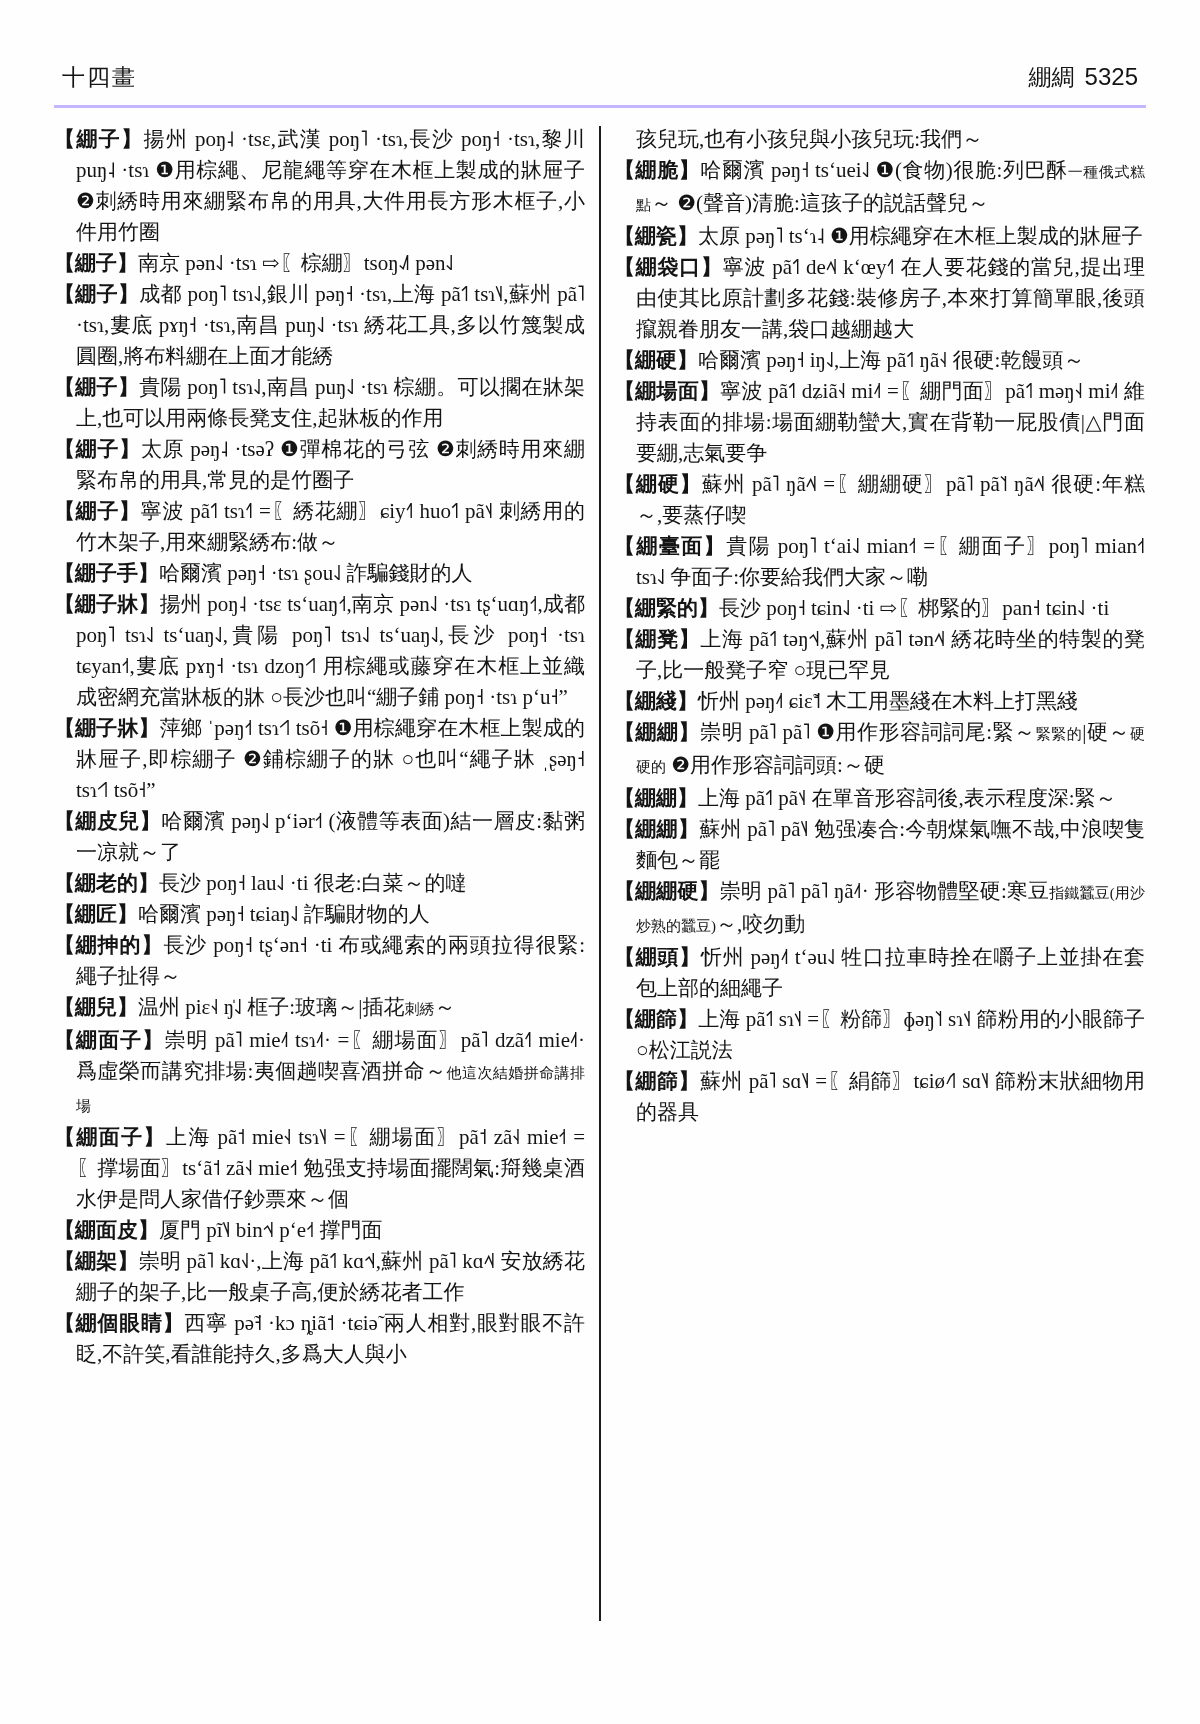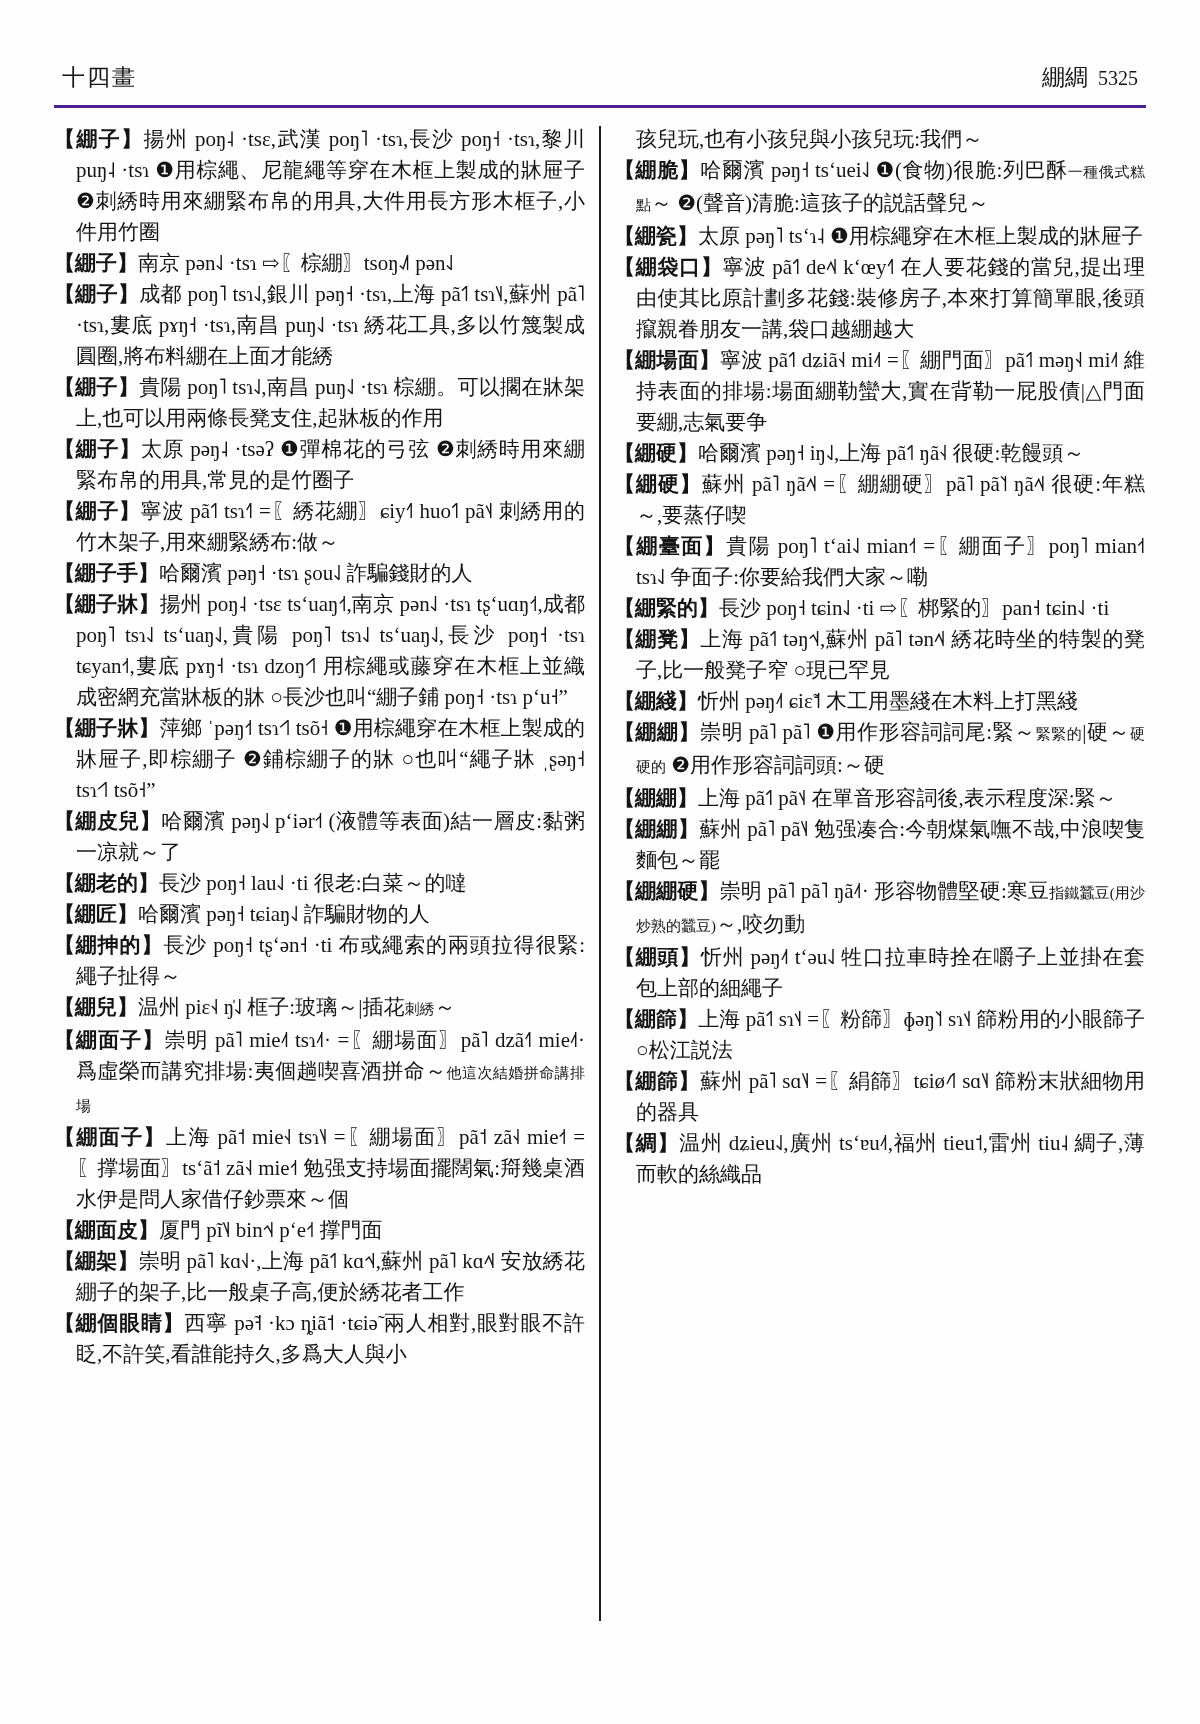--- a/index.html
+++ b/index.html
@@ -11,25 +11,25 @@
     color:#141414;
     font-family:"Liberation Serif","DejaVu Serif",serif;
     box-sizing:border-box;
     padding:56px 54px 0 54px;
     overflow:hidden;
   }
   .pagehead {
     display:flex; justify-content:space-between; align-items:baseline;
     font-size:23px;
     padding:6px 8px 12px 8px;
-    border-bottom:3px solid #4c1d95;
+    border-bottom:3px solid #c4b5fd;
   }
   .pagehead .left { letter-spacing:2px; }
   .pagehead .right { display:flex; gap:10px; align-items:baseline; }
-  .pagehead .pageno { font-size:20px; font-family:Liberation Serif, serif; }
+  .pagehead .pageno { font-size:24px; font-family:Liberation Sans, sans-serif; }
   .content { display:flex; margin-top:16px; }
   .col {
     width:531px;
     font-size:21px;
     line-height:31px;
     text-align:justify;
   }
   .divider {
     width:2px; background:#1c1c1c;
     margin:2px 13px 0 14px;
@@ -73,30 +73,29 @@
         <div class="entry"><span class="hw">【綳面皮】</span><span class="norm">厦門 pĩ˥˨ bin˧˦˨ pʻe˧˦ 撑門面</span></div>
         <div class="entry"><span class="hw">【綳架】</span><span class="norm">崇明 pã˥ kɑ˧˩·,上海 pã˦˥ kɑ˧˦˨,蘇州 pã˥ kɑ˨˦˨ 安放綉花綳子的架子,比一般桌子高,便於綉花者工作</span></div>
         <div class="entry"><span class="hw">【綳個眼睛】</span><span class="norm">西寧 pə̃˧ ·kɔ ȵiã˦ ·tɕiə̃ 兩人相對,眼對眼不許眨,不許笑,看誰能持久,多爲大人與小</span></div>
       </div>
     <div class="divider"></div>
     <div class="col" id="col-right">
         <div class="entry cont"><span class="norm">孩兒玩,也有小孩兒與小孩兒玩:我們～</span></div>
         <div class="entry"><span class="hw">【綳脆】</span><span class="norm">哈爾濱 pəŋ˧ tsʻuei˨˩ ❶(食物)很脆:列巴酥</span><span class="small">一種俄式糕點</span><span class="norm">～ ❷(聲音)清脆:這孩子的説話聲兒～</span></div>
         <div class="entry"><span class="hw">【綳瓷】</span><span class="norm">太原 pəŋ˥ tsʻɿ˨ ❶用棕繩穿在木框上製成的牀屉子</span></div>
         <div class="entry"><span class="hw">【綳袋口】</span><span class="norm">寧波 pã˦˥ de˨˦˨ kʻœy˧˥ 在人要花錢的當兒,提出理由使其比原計劃多花錢:裝修房子,本來打算簡單眼,後頭攛親眷朋友一講,袋口越綳越大</span></div>
+        <div class="entry"><span class="hw">【綳硬】</span><span class="norm">哈爾濱 pəŋ˧ iŋ˨˩,上海 pã˦˥ ŋã˧˨ 很硬:乾饅頭～</span></div>
         <div class="entry"><span class="hw">【綳場面】</span><span class="norm">寧波 pã˦˥ dʑiã˧˨ mi˨˦ =〖綳門面〗pã˦˥ məŋ˧˨ mi˨˦ 維持表面的排場:場面綳勒蠻大,實在背勒一屁股債|△門面要綳,志氣要争</span></div>
-        <div class="entry"><span class="hw">【綳硬】</span><span class="norm">哈爾濱 pəŋ˧ iŋ˨˩,上海 pã˦˥ ŋã˧˨ 很硬:乾饅頭～</span></div>
         <div class="entry"><span class="hw">【綳硬】</span><span class="norm">蘇州 pã˥ ŋã˨˦˨ =〖綳綳硬〗pã˥ pã˥˦ ŋã˨˦˨ 很硬:年糕～,要蒸仔喫</span></div>
         <div class="entry"><span class="hw">【綳臺面】</span><span class="norm">貴陽 poŋ˥ tʻai˨˩ mian˧˦ =〖綳面子〗poŋ˥ mian˧˦ tsɿ˨˩ 争面子:你要給我們大家～嘞</span></div>
         <div class="entry"><span class="hw">【綳緊的】</span><span class="norm">長沙 poŋ˧ tɕin˨˩ ·ti ⇨〖梆緊的〗pan˧ tɕin˨˩ ·ti</span></div>
         <div class="entry"><span class="hw">【綳凳】</span><span class="norm">上海 pã˦˥ təŋ˧˦˨,蘇州 pã˥ tən˨˦˨ 綉花時坐的特製的凳子,比一般凳子窄 ○現已罕見</span></div>
         <div class="entry"><span class="hw">【綳綫】</span><span class="norm">忻州 pəŋ˨˦ ɕiɛ̃˦ 木工用墨綫在木料上打黑綫</span></div>
         <div class="entry"><span class="hw">【綳綳】</span><span class="norm">崇明 pã˥ pã˥ ❶用作形容詞詞尾:緊～</span><span class="small">緊緊的</span><span class="norm">|硬～</span><span class="small">硬硬的</span><span class="norm"> ❷用作形容詞詞頭:～硬</span></div>
         <div class="entry"><span class="hw">【綳綳】</span><span class="norm">上海 pã˦˥ pã˦˨ 在單音形容詞後,表示程度深:緊～</span></div>
         <div class="entry"><span class="hw">【綳綳】</span><span class="norm">蘇州 pã˥ pã˥˨ 勉强凑合:今朝煤氣嘸不哉,中浪喫隻麵包～罷</span></div>
         <div class="entry"><span class="hw">【綳綳硬】</span><span class="norm">崇明 pã˥ pã˥ ŋã˨˦· 形容物體堅硬:寒豆</span><span class="small">指鐵蠶豆(用沙炒熟的蠶豆)</span><span class="norm">～,咬勿動</span></div>
         <div class="entry"><span class="hw">【綳頭】</span><span class="norm">忻州 pəŋ˨˦ tʻəu˨˩ 牲口拉車時拴在嚼子上並掛在套包上部的細繩子</span></div>
         <div class="entry"><span class="hw">【綳篩】</span><span class="norm">上海 pã˦˥ sɿ˦˨ =〖粉篩〗ɸəŋ˥˦ sɿ˦˨ 篩粉用的小眼篩子 ○松江説法</span></div>
         <div class="entry"><span class="hw">【綳篩】</span><span class="norm">蘇州 pã˥ sɑ˥˨ =〖絹篩〗tɕiø˨˦˥ sɑ˥˨ 篩粉末狀細物用的器具</span></div>
-        <div class="entry"><span class="hw">【綢】</span><span class="norm">温州 dʑieu˨˩,廣州 tsʻɐu˨˦,福州 tieu˦,雷州 tiu˨ 綢子,薄而軟的絲織品</span></div>
       </div>
   </div>
 </div>
 
 </body></html>

